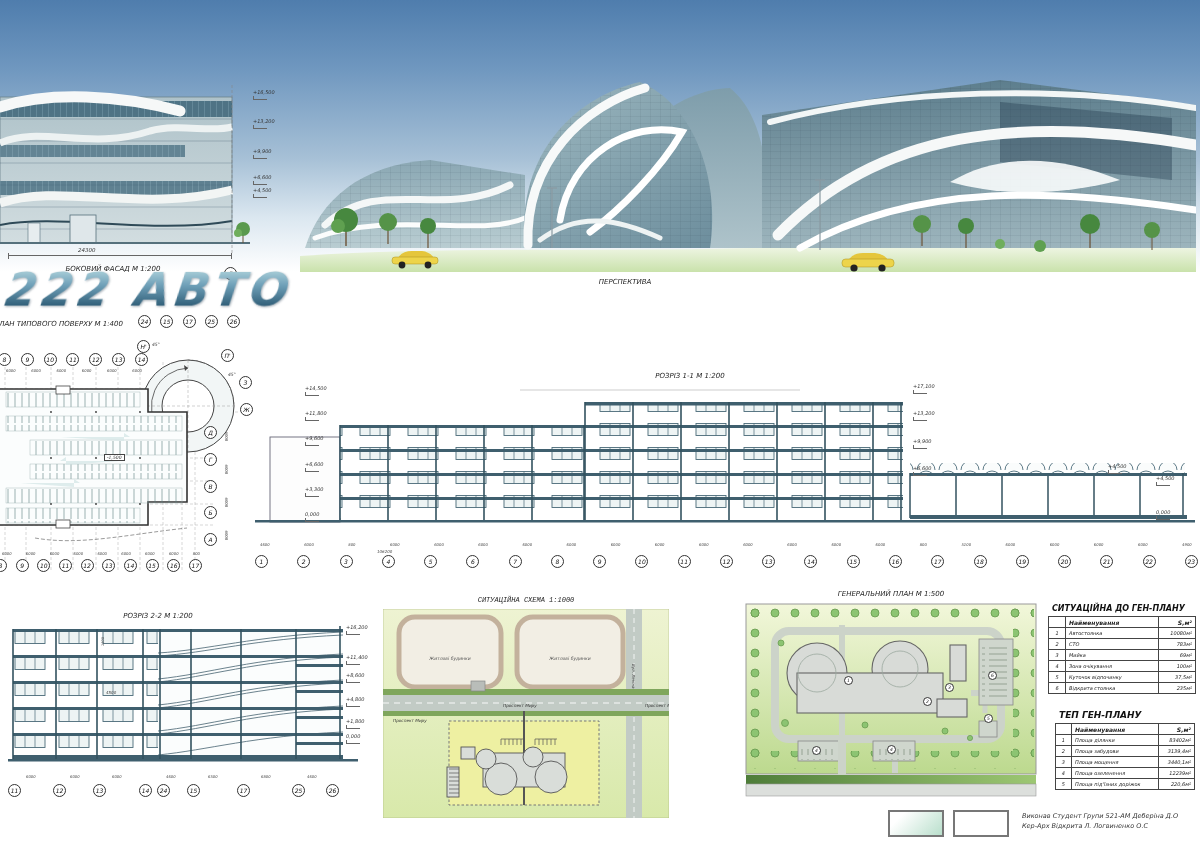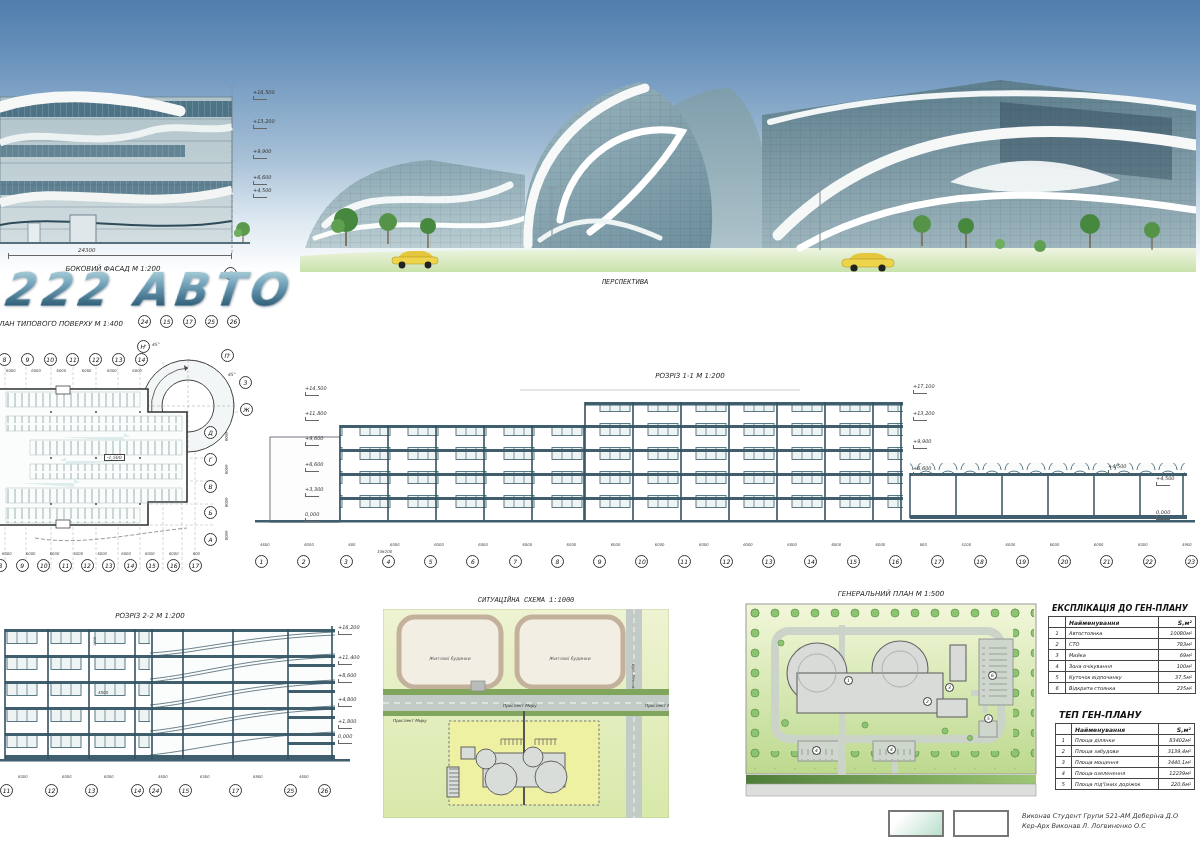--- a/index.html
+++ b/index.html
@@ -31,21 +31,21 @@
   .fac-title{left:28px;top:180px;width:170px;}
   .axisL{position:absolute;left:224px;top:182px;}
   
   .logo{position:absolute;left:6px;top:264px;font-size:45px;font-weight:bold;font-style:italic;letter-spacing:5px;
         transform:skewX(-8deg);white-space:nowrap;
         background:linear-gradient(180deg,#c2e2e6 0%,#6fa0b8 40%,#27556f 85%);
         -webkit-background-clip:text;background-clip:text;color:transparent;
         filter:drop-shadow(1px 1px 1px rgba(30,55,75,.4));}
   
   .persp{position:absolute;left:300px;top:60px;width:896px;height:226px;}
-  .persp-title{left:250px;top:218px;width:150px;font-family:Liberation Mono, monospace;}
+  .persp-title{left:250px;top:218px;width:150px;}
   
   .plan{position:absolute;left:0;top:312px;width:270px;height:300px;}
   .plan-title{left:-6px;top:8px;text-align:left;}
   .plan-ramp-bubs{left:138px;top:3px;width:102px;}
   .plan-top-bubs{left:-2px;top:41px;width:150px;}
   .plan-top-dims{left:6px;top:56px;width:136px;}
   .plan-bot-bubs{left:-6px;top:247px;width:208px;}
   .plan-bot-dims{left:2px;top:239px;width:198px;}
   .plan-right-bubs{left:204px;top:114px;height:120px;flex-direction:column;display:flex;justify-content:space-between;position:absolute;}
   .plan-right-dims{left:221px;top:122px;height:104px;flex-direction:column;width:10px;}
@@ -63,21 +63,21 @@
   .sec1{position:absolute;left:255px;top:370px;width:945px;height:218px;}
   .s1-title{left:335px;top:2px;width:200px;}
   .s1-left{left:50px;top:16px;height:136px;}
   .s1-mid{left:658px;top:14px;height:92px;}
   .s1-right{left:901px;top:106px;height:44px;}
   .s1-roof{position:absolute;left:853px;top:94px;}
   .s1-dims{left:5px;top:172px;width:932px;}
   .s1-bubs{left:0;top:185px;width:943px;}
   .s1-total{left:122px;top:179px;}
   
-  .sec2{position:absolute;left:0;top:608px;width:362px;height:208px;}
+  .sec2{position:absolute;left:8px;top:608px;width:362px;height:208px;}
   .s2-title{left:55px;top:4px;width:190px;}
   .s2-lvls{left:338px;top:17px;}
   .s2-lvls .lvl:nth-child(2){margin-top:20px}.s2-lvls .lvl:nth-child(3){margin-top:8px}
   .s2-lvls .lvl:nth-child(4){margin-top:14px}.s2-lvls .lvl:nth-child(5){margin-top:12px}
   .s2-lvls .lvl:nth-child(6){margin-top:5px}
   .s2-bubs{position:absolute;top:176px;left:0;width:340px;height:14px;}
   .s2-bubs .bub{position:absolute;top:0;}
   .s2-bubs .bub:nth-child(1){left:0}.s2-bubs .bub:nth-child(2){left:45px}.s2-bubs .bub:nth-child(3){left:85px}
   .s2-bubs .bub:nth-child(4){left:131px}.s2-bubs .bub:nth-child(5){left:149px}.s2-bubs .bub:nth-child(6){left:179px}
   .s2-bubs .bub:nth-child(7){left:229px}.s2-bubs .bub:nth-child(8){left:284px}.s2-bubs .bub:nth-child(9){left:318px}
@@ -765,21 +765,21 @@
         <span>2</span>
         <span>3</span>
         <span>4</span>
         <span>4</span>
         <span>5</span>
         <span>6</span>
       </div>
   </div>
 
   <div class="tbl exp">
-    <div class="tbl-title">ЕКСПЛІКАЦІЯ ДО ГЕН-ПЛАНУ</div>
+    <div class="tbl-title">СИТУАЦІЙНА ДО ГЕН-ПЛАНУ</div>
     <table class="dtable">
       <thead>
         <tr>
           <th class="c-num"></th>
           <th class="c-name">Найменування</th>
           <th class="c-area">S,м²</th>
         </tr>
       </thead>
       <tbody>
 
@@ -855,15 +855,15 @@
           <td class="c-area">220,6м²</td>
         </tr>
         </tbody>
     </table>
   </div>
 
   <div class="sw sw1"></div>
   <div class="sw sw2"></div>
   <div class="credits">
     <div>Виконав  Студент  Групи 521-АМ  Деберіна Д.О</div>
-    <div>Кер-Арх Виконав Л.    Логвиненко О.С</div>
+    <div>Кер-Арх Відкрита Л.    Логвиненко О.С</div>
   </div>
 </div>
 
 </body></html>

